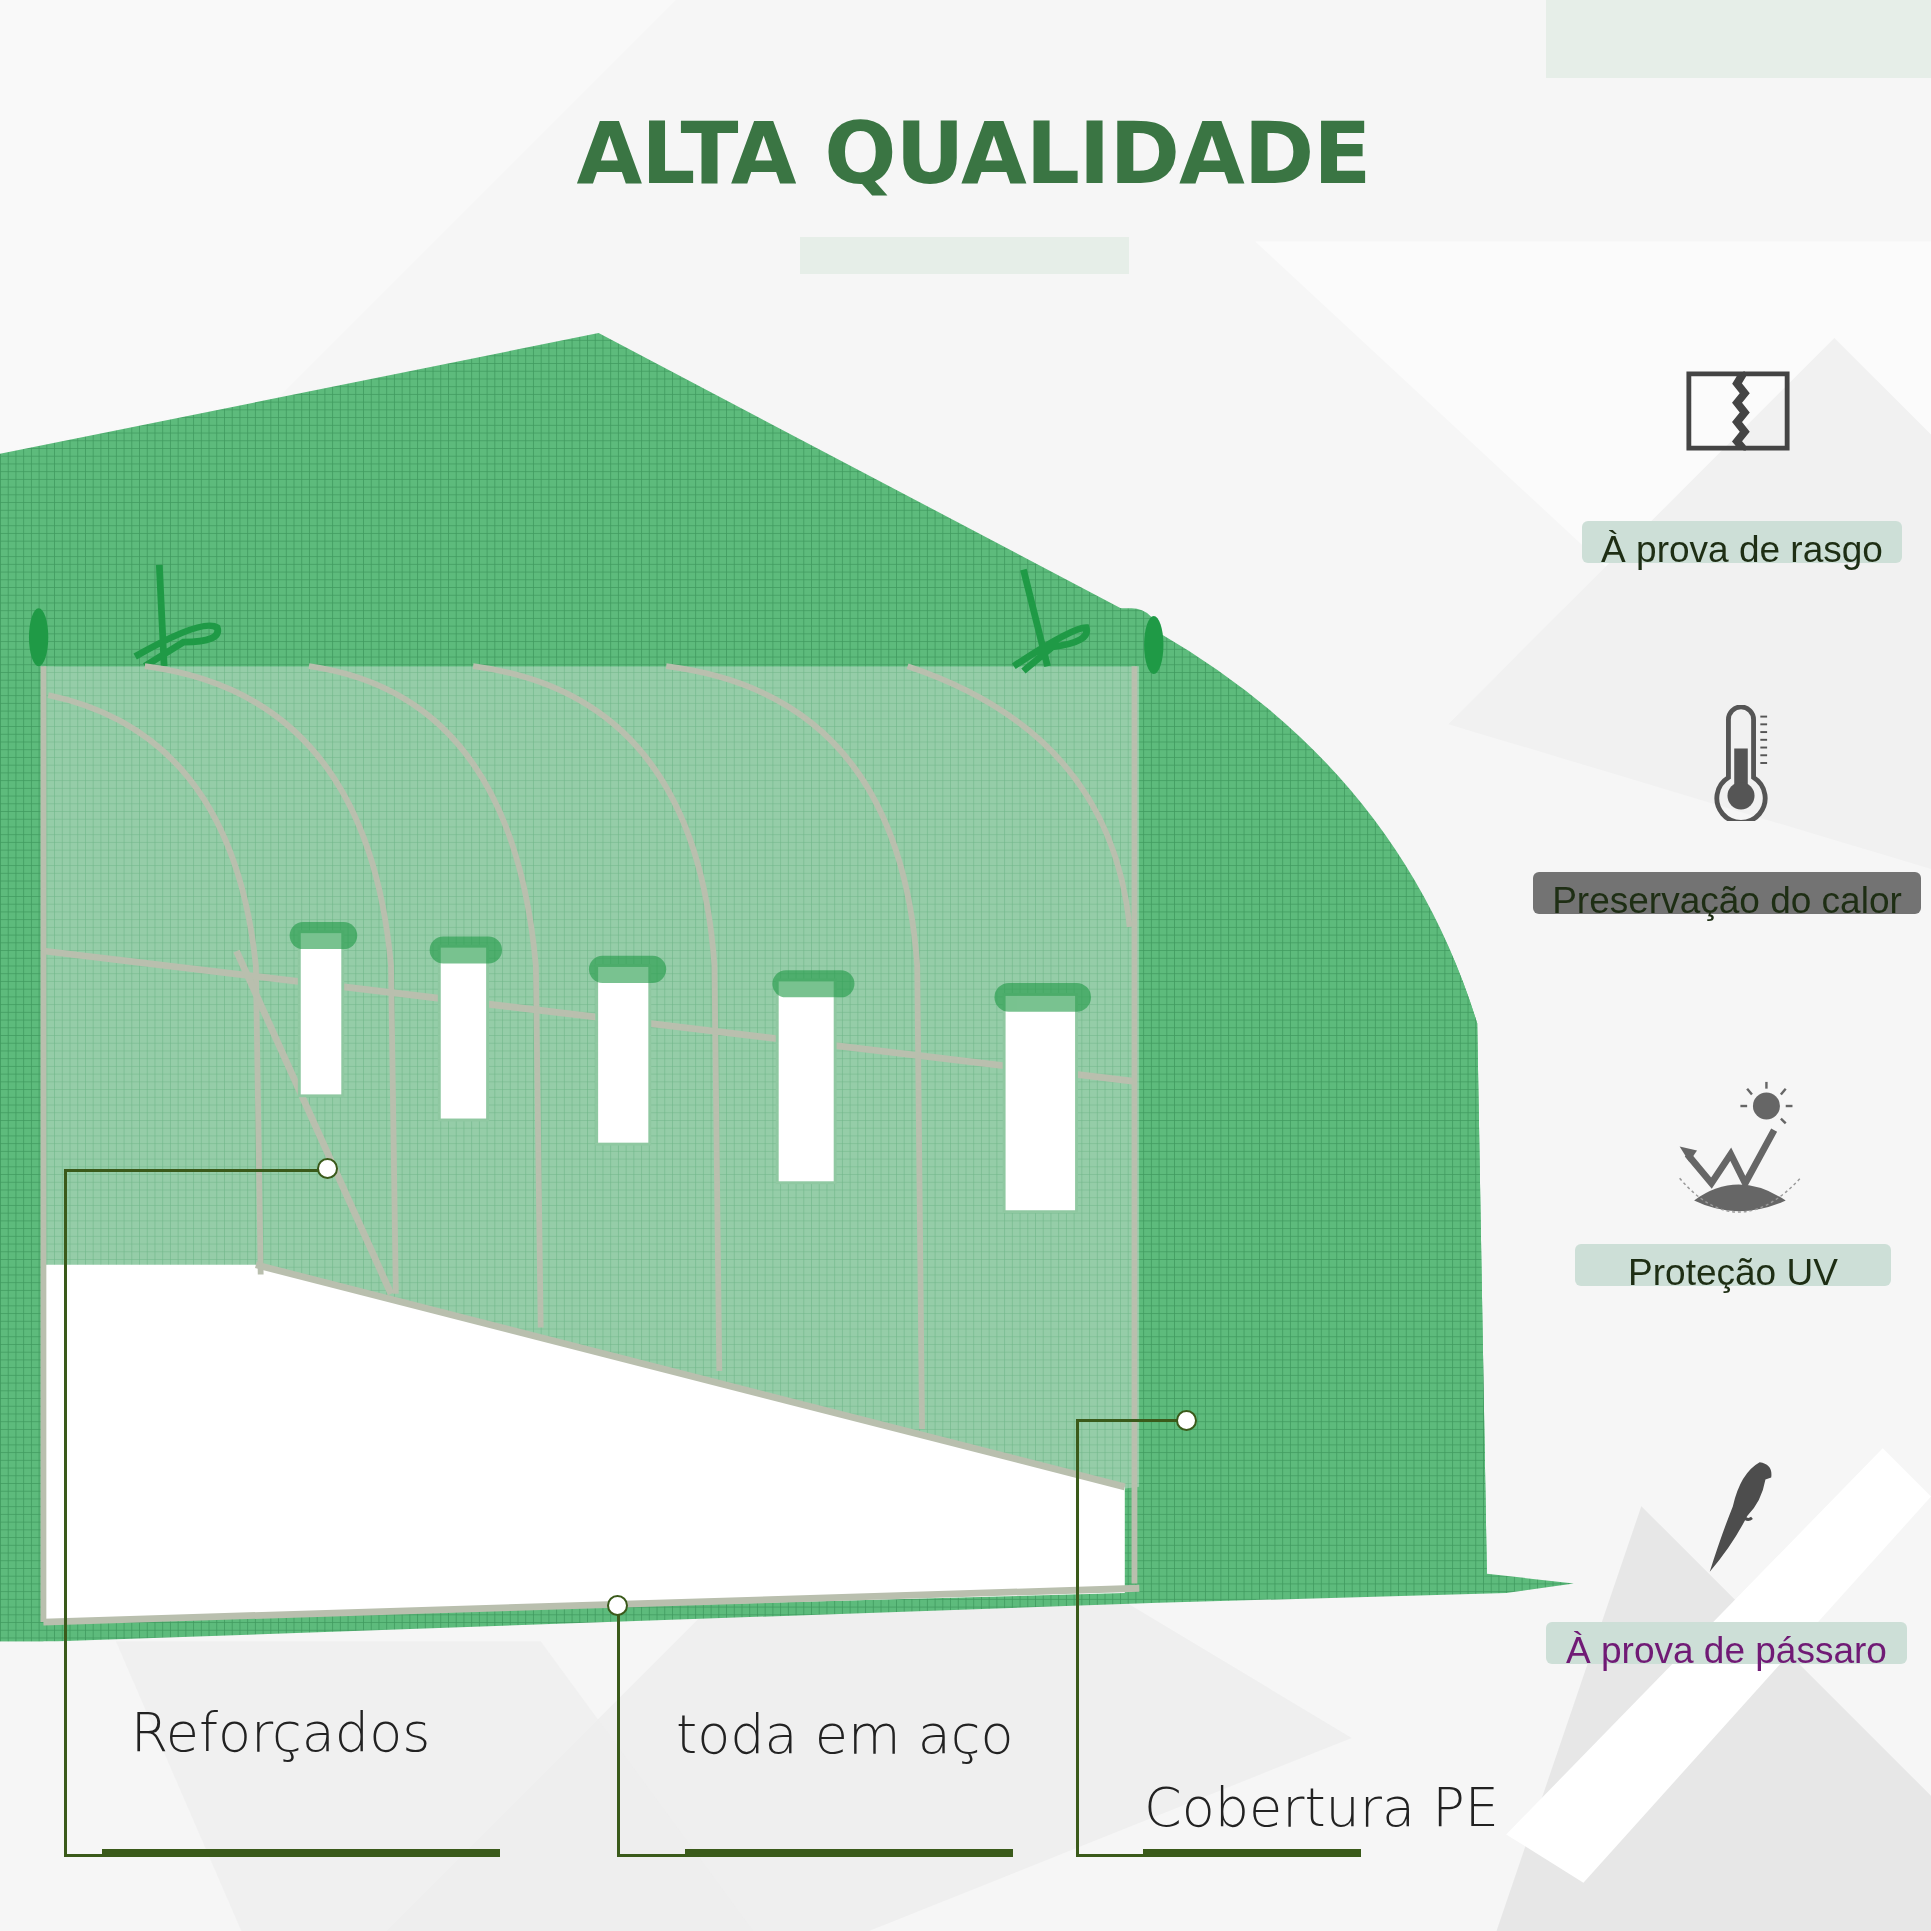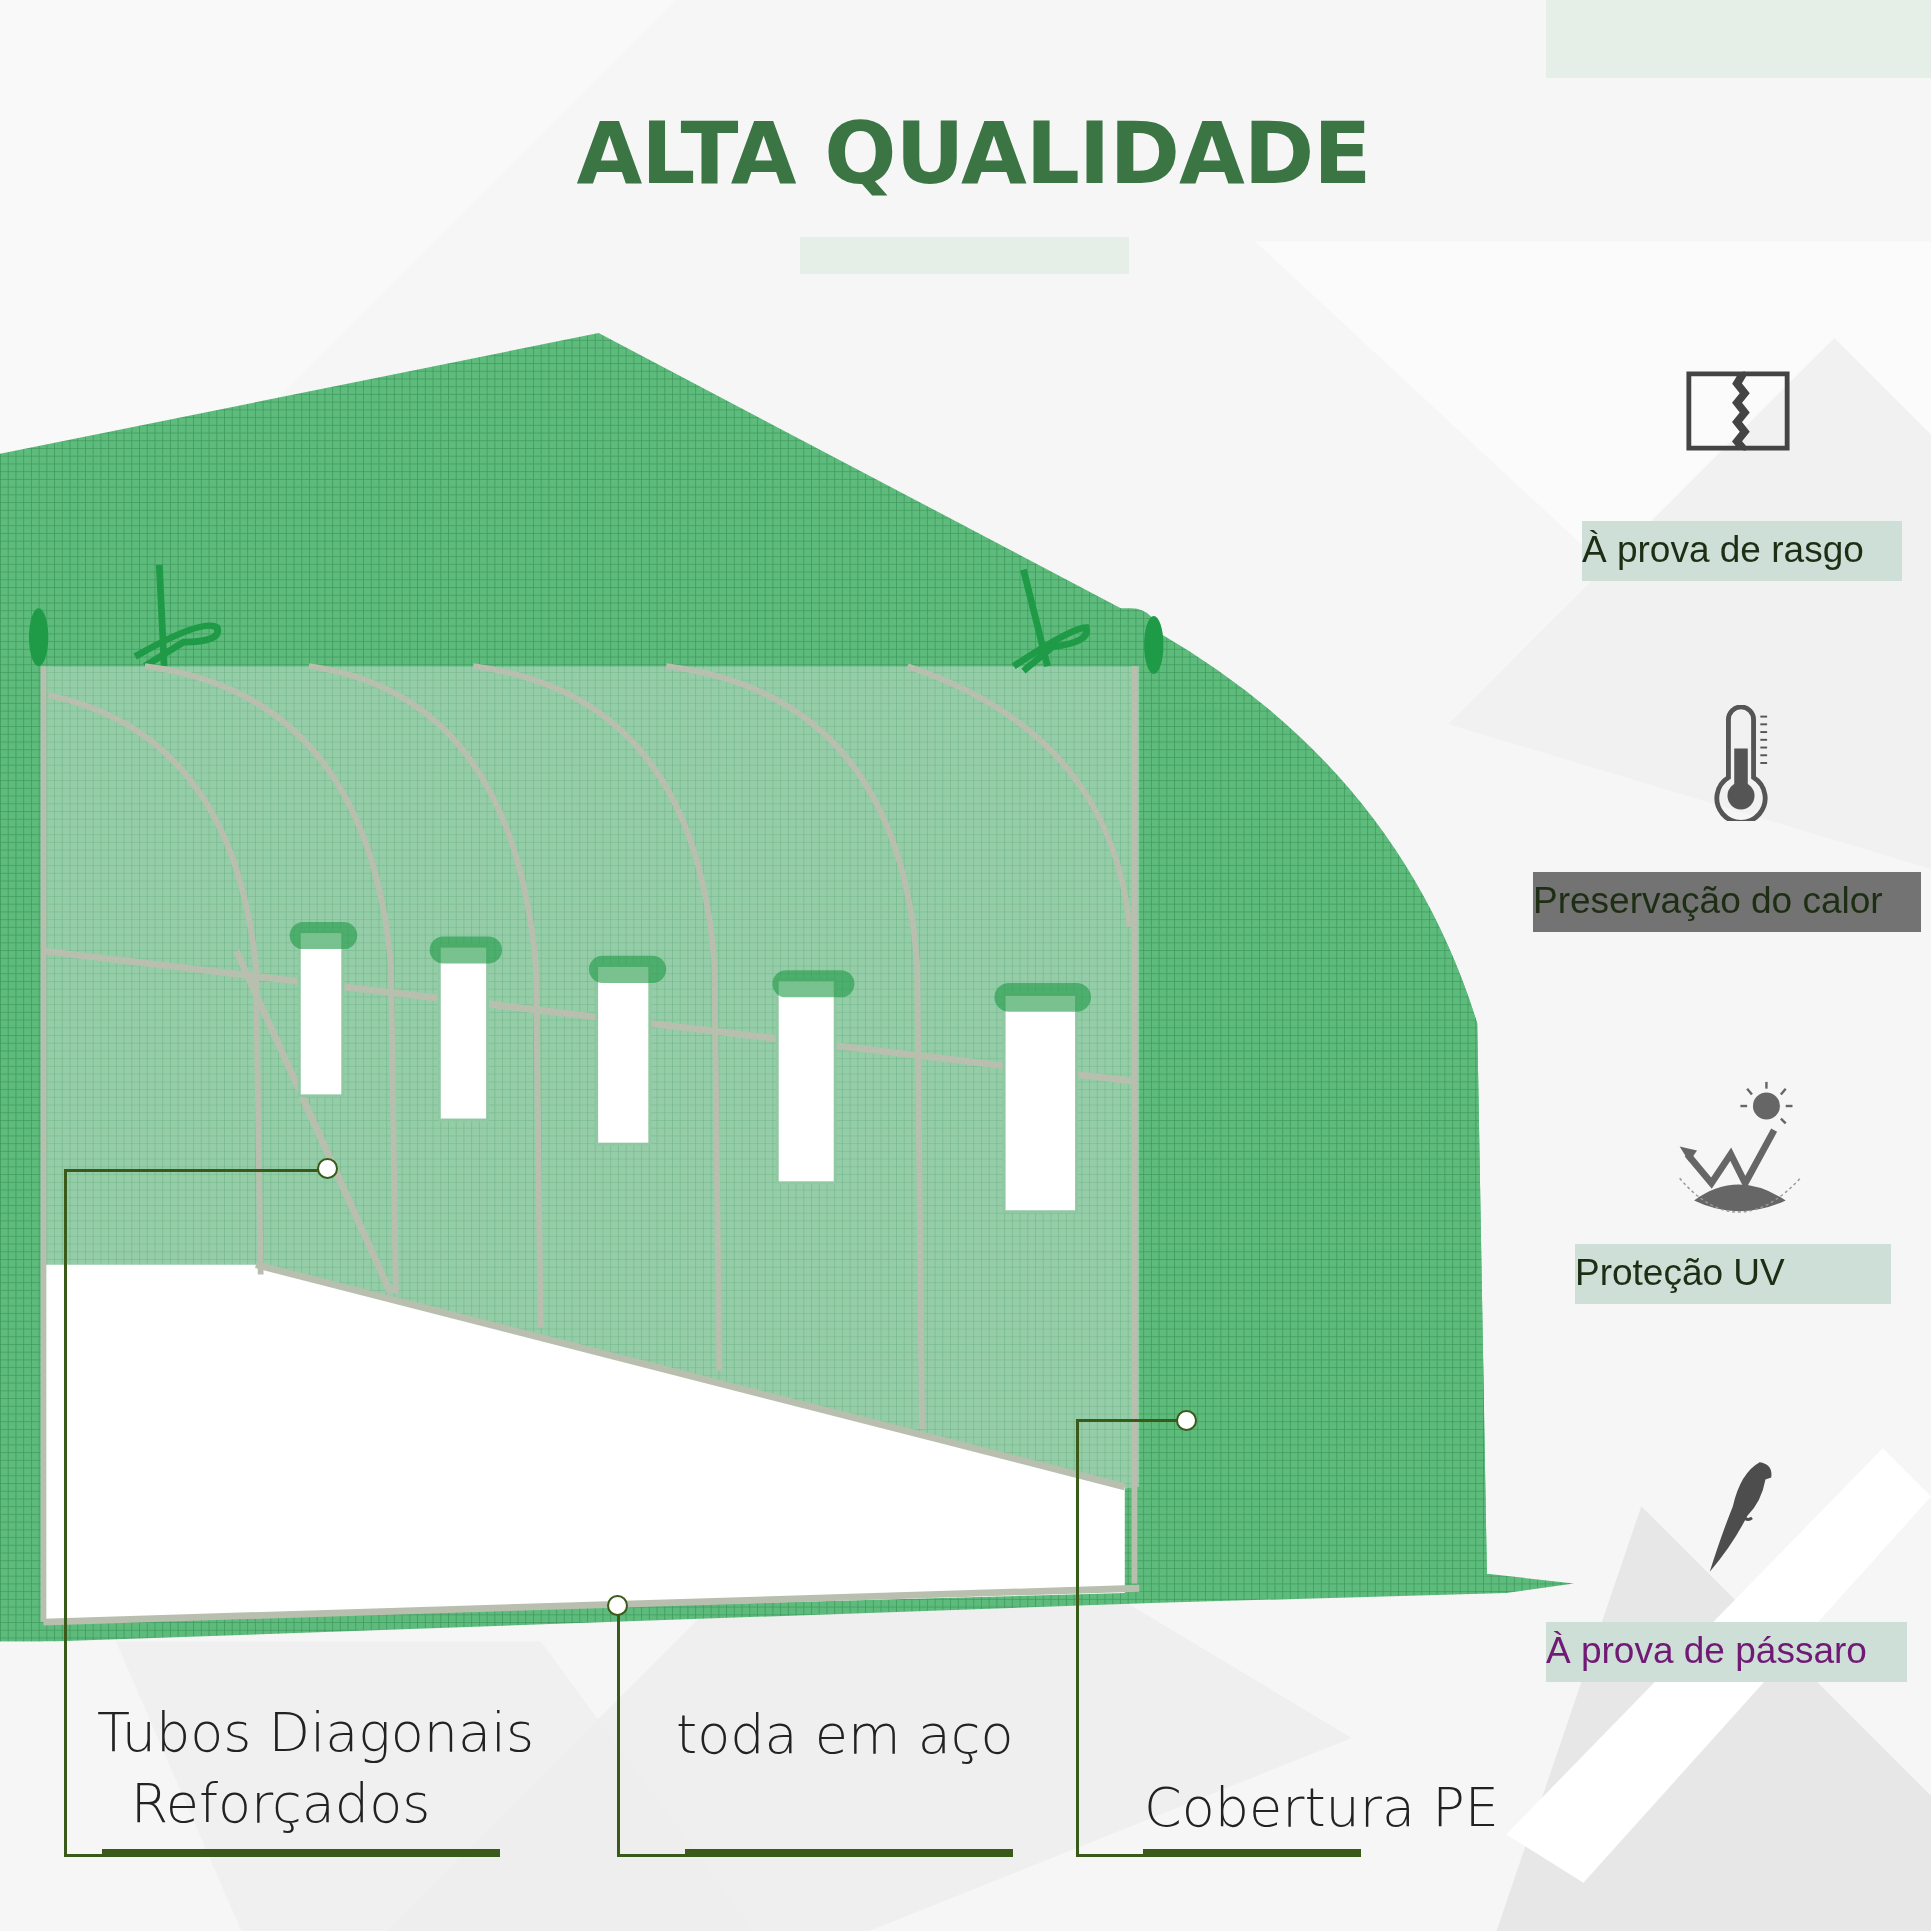--- a/index.html
+++ b/index.html
@@ -5,22 +5,22 @@
   html, body { margin:0; padding:0; }
   body { width:1931px; height:1931px; position:relative; overflow:hidden;
          background:#f6f6f6; font-family:"Liberation Sans", sans-serif; }
   .bg-layer { position:absolute; inset:0; }
   .title { position:absolute; left:0; width:1931px; top:104px; text-align:center;
            font-family:"DejaVu Sans", sans-serif; font-weight:bold; font-size:85px;
            letter-spacing:-1px;padding-left:8px; }
   .title-bar { position:absolute; left:800px; top:237px; width:329px; height:37px; }
   .corner-block { position:absolute; left:1546px; top:0; width:385px; height:78px; }
   .feature-icon { position:absolute; }
-  .feature-label { position:absolute; height:60px; border-radius:0;
-                   font-size:37px; line-height:58px; text-align:left; white-space:nowrap; }
+  .feature-label { position:absolute; height:42px; border-radius:6px;
+                   font-size:37px; line-height:58px; text-align:center; white-space:nowrap; }
   .callout-text { position:absolute; font-family:"DejaVu Sans", sans-serif; font-weight:200;
                   font-size:54px; line-height:71px; text-align:center; color:#222; white-space:nowrap; }
   .callout-underline { position:absolute; height:7.7px; }
   .dot { position:absolute; width:21px; height:21px; border-radius:50%; background:#fff;
          border:2.9px solid #3a5a1a; box-sizing:border-box; }
   .leader { position:absolute; background:#3a5a1a; }
 </style>
 </head>
 <body>
 
@@ -156,21 +156,20 @@
 <div class="leader" style="left:617px;top:1612px;width:2.9px;height:244px"></div>
 <div class="leader" style="left:617px;top:1854px;width:68px;height:2.9px"></div>
 <div class="dot" style="left:607px;top:1595px"></div>
 
 <div class="leader" style="left:1076px;top:1419px;width:111px;height:2.9px"></div>
 <div class="leader" style="left:1076px;top:1419px;width:2.9px;height:437px"></div>
 <div class="leader" style="left:1076px;top:1854px;width:68px;height:2.9px"></div>
 <div class="dot" style="left:1176px;top:1410px"></div>
 
 <div class="callout-text" style="left:97px;top:1697px;width:367px">
-  <div>Tubos Diagonais</div>
   <div>Reforçados</div>
 </div>
 <div class="callout-underline" style="left:102px;top:1849px;width:398px;background:#3a5a1a"></div>
 
 <div class="callout-text" style="left:676px;top:1699px;width:328px">
   <div>toda em aço</div>
 </div>
 <div class="callout-underline" style="left:685px;top:1849px;width:328px;background:#3a5a1a"></div>
 
 <div class="callout-text" style="left:1144px;top:1772px;width:328px;text-align:left">Cobertura PE</div>

